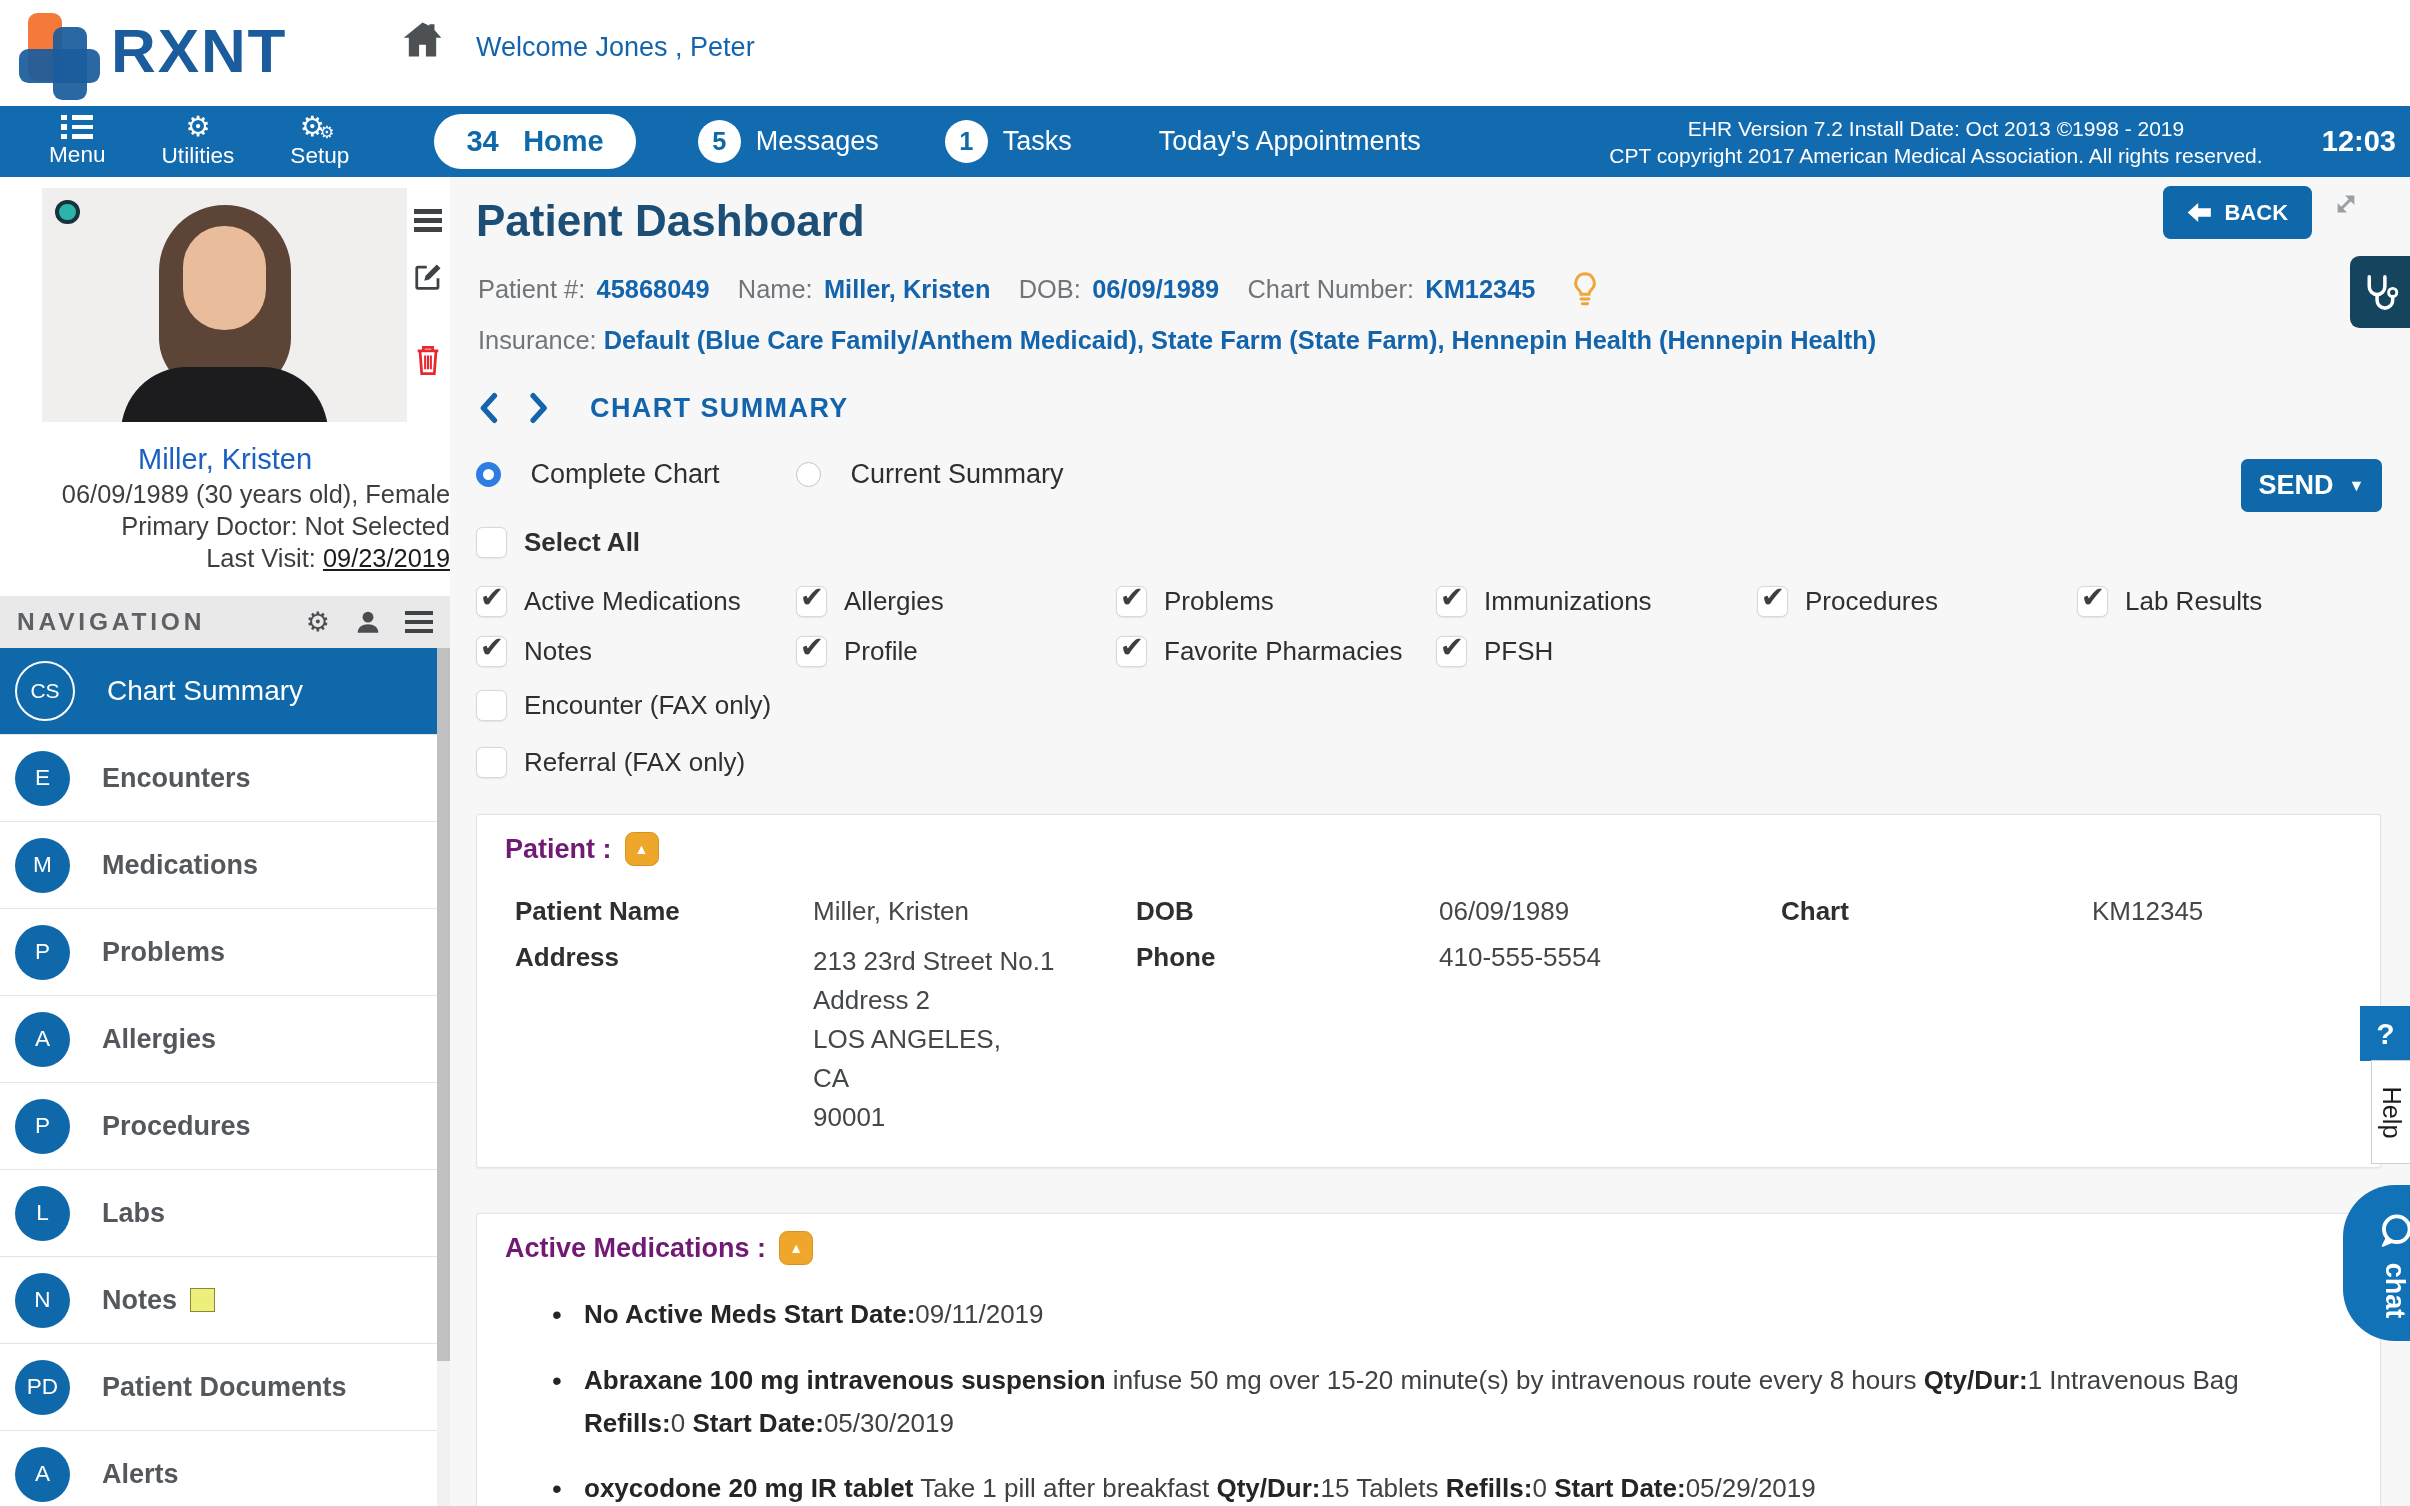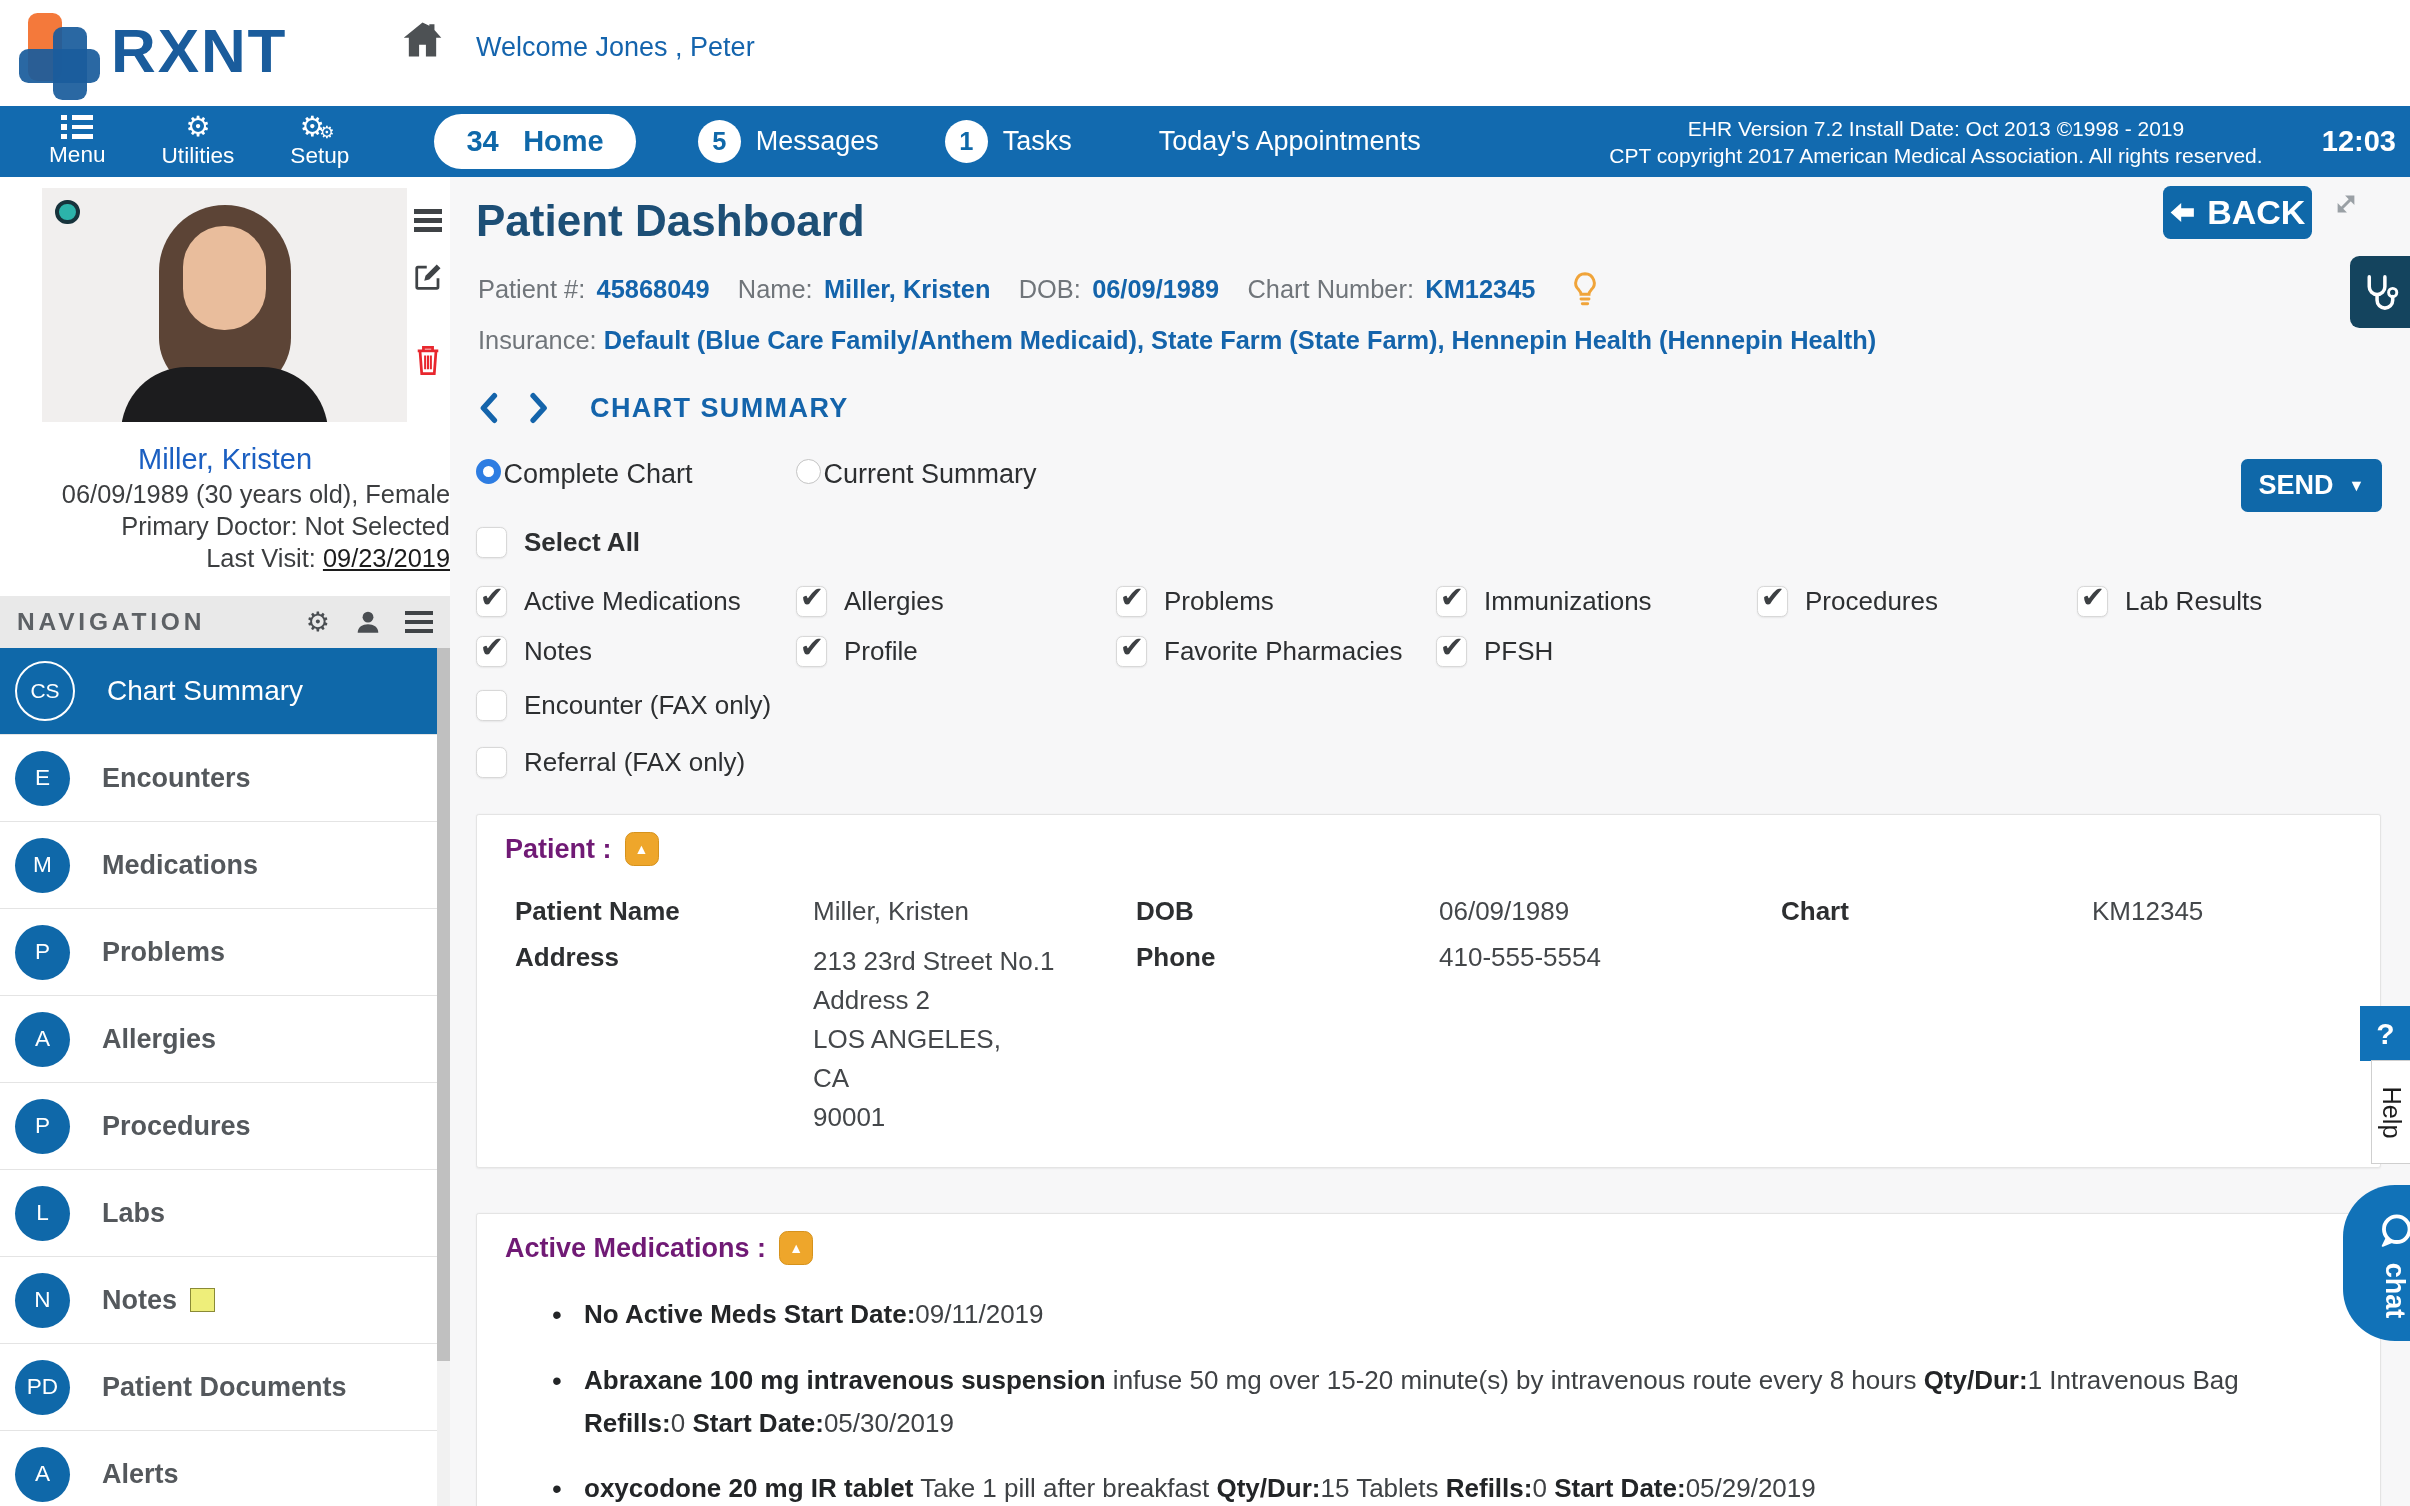--- a/index.html
+++ b/index.html
@@ -88,29 +88,29 @@
   
   .main { position:absolute; left:450px; top:177px; width:1960px; height:1330px; background:#f7f7f8; }
   .ptitle { position:absolute; left:26px; top:19px; font-size:44px; font-weight:bold; color:#1d4f76; }
   .inforow { position:absolute; left:28px; top:94px; font-size:25.4px; display:flex; align-items:center; gap:11.3px; }
   .inforow .lab { color:#70757a; }
   .inforow .val { color:#1464ab; font-weight:bold; margin-right:17px; }
   .insrow { position:absolute; left:28px; top:149px; font-size:25.4px; }
   .insrow .lab { color:#70757a; }
   .insrow .val { color:#1464ab; font-weight:bold; }
   .backbtn { position:absolute; left:1713px; top:9.4px; width:149px; height:53px; background:#0f68a9;
-    border-radius:7.5px; color:#fff; font-size:34px; font-weight:bold; display:flex; align-items:center;
+    border-radius:7.5px; color:#fff; font-size:22px; font-weight:bold; display:flex; align-items:center;
     justify-content:center; gap:13px; border:none; cursor:pointer; }
   .expand-top { position:absolute; left:1882px; top:13px; }
   .stethtab { position:absolute; left:1900px; top:79px; width:60px; height:72px; background:#14445e;
     border-radius:9.4px 0 0 9.4px; display:flex; align-items:center; justify-content:center; }
   .cs-row { position:absolute; left:26px; top:215px; display:flex; align-items:center; gap:26px; }
   .cs-title { font-size:27px; font-weight:bold; color:#1464ab; letter-spacing:1.4px; margin-left:13px; }
   .radio-row { position:absolute; left:26px; top:282px; height:38px; }
-  .radio-item { position:absolute; display:flex; align-items:flex-start; gap:2px; white-space:nowrap; }
+  .radio-item { position:absolute; display:flex; align-items:center; gap:29px; white-space:nowrap; }
   .radio { width:25.4px; height:25.4px; border-radius:50%; background:#fff; border:1.9px solid #c4c4c4; }
   .radio.on { border:7.5px solid #2e7de2; }
   .rlabel { font-size:27px; color:#2d2f31; }
   .sendbtn { position:absolute; left:1791px; top:282px; width:141px; height:53px; background:#0f68a9;
     border-radius:6.6px; color:#fff; font-size:27px; font-weight:bold; display:flex; align-items:center;
     justify-content:center; gap:15px; border:none; cursor:pointer; }
   .sendbtn .caret { font-size:16px; }
   .checkrow { position:absolute; left:26px; height:43px; }
   .checkitem { position:absolute; display:flex; align-items:center; gap:17px; white-space:nowrap; }
   .cbox { width:31px; height:31px; border-radius:6.6px; border:1.9px solid #d8d8d8; background:#fff;

